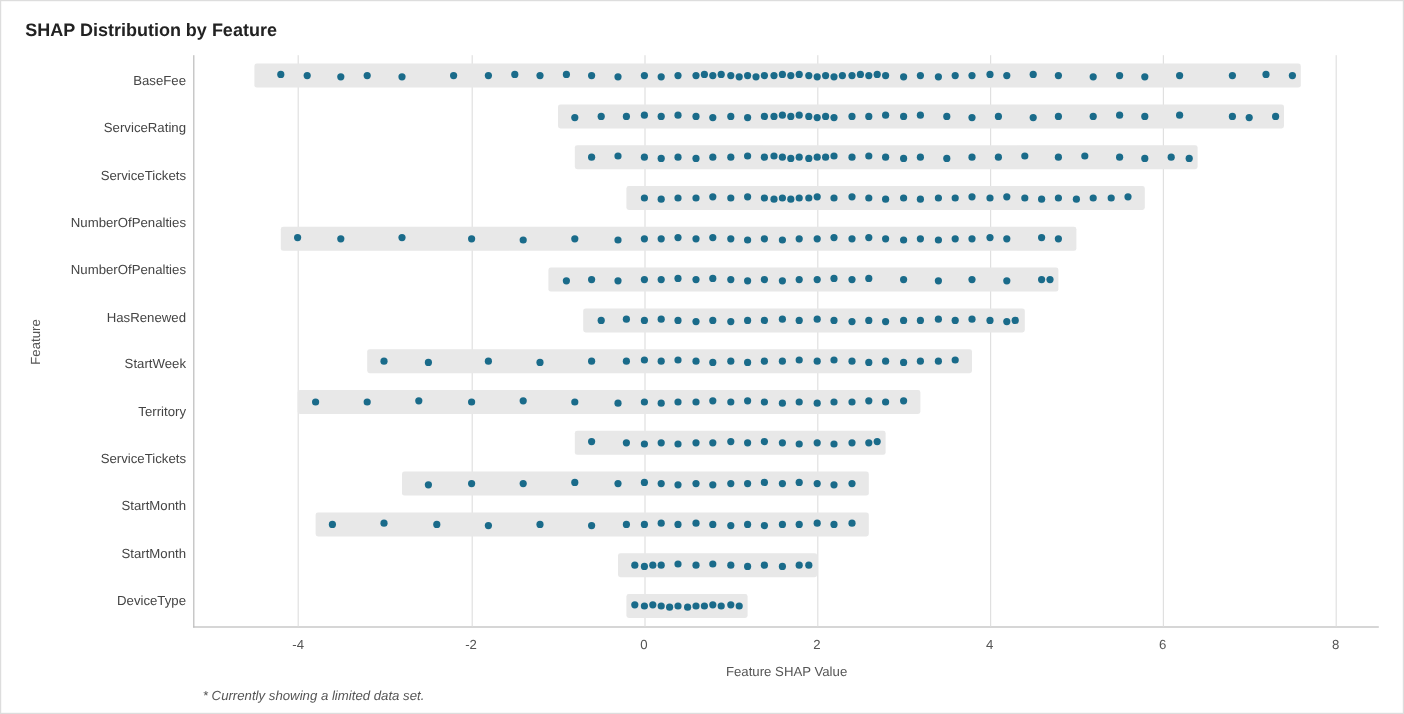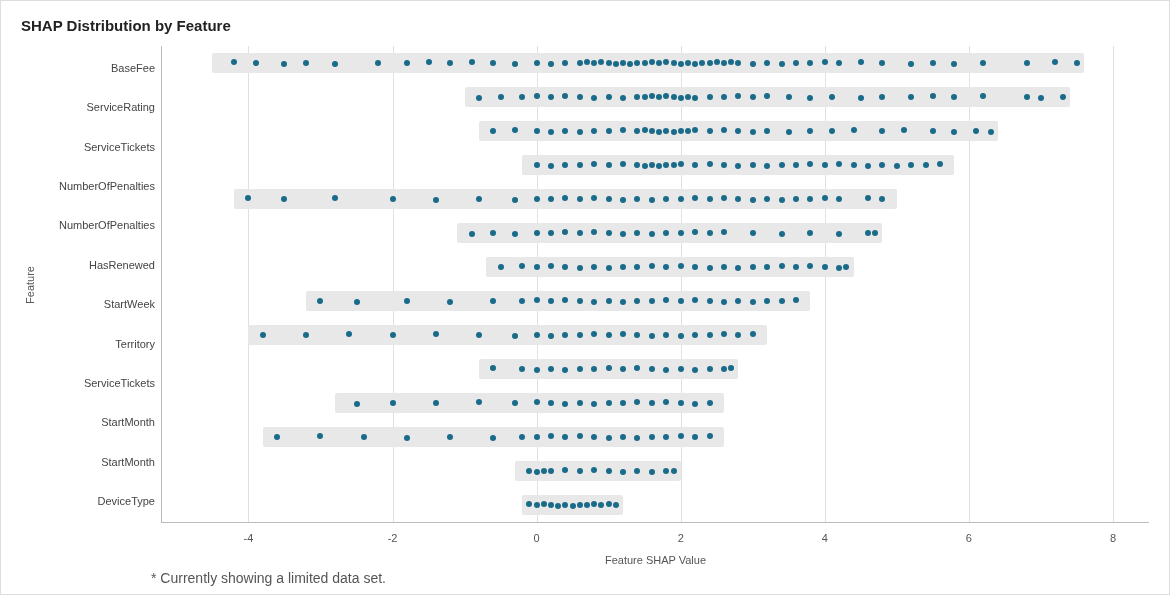--- a/index.html
+++ b/index.html
@@ -110,22 +110,23 @@
       position: absolute;
       width: 6px;
       height: 6px;
       border-radius: 50%;
       background: #1a6b8a;
       transform: translate(-50%, -50%);
     }
     .footnote {
       position: absolute;
       bottom: 8px;
-      left: 150px;
-      font-size: 14px;
+      left: 168px;
+      font-style: italic;
+      font-size: 11px;
       color: #555;
     }
   </style>
 </head>
 <body>
 
 <div class="chart-container">
   <div class="chart-title">SHAP Distribution by Feature</div>
   <div class="chart-area">
     <div class="y-axis-label-container">

